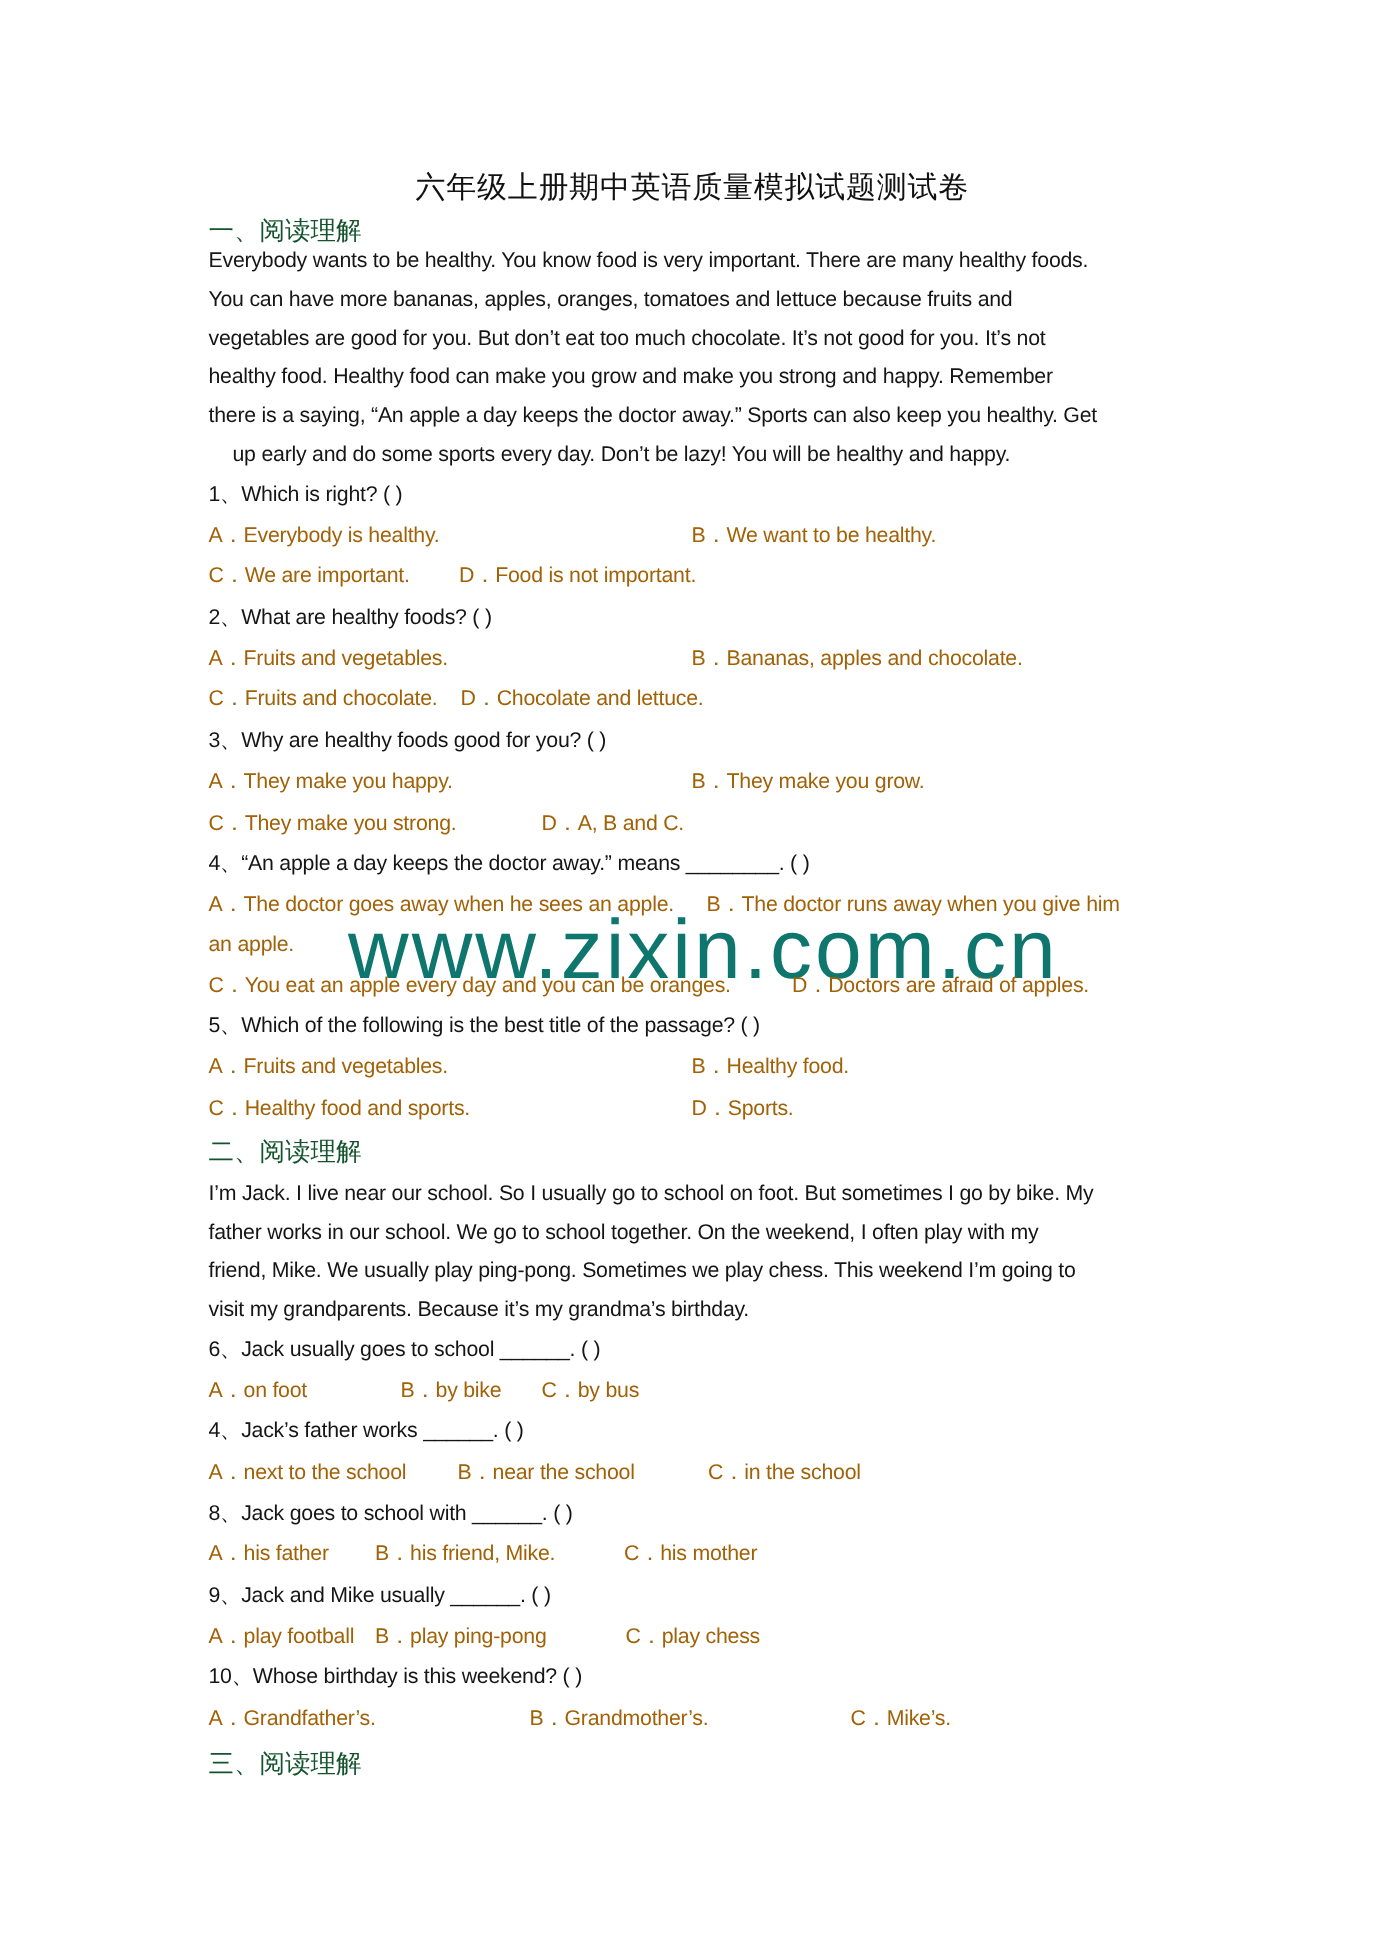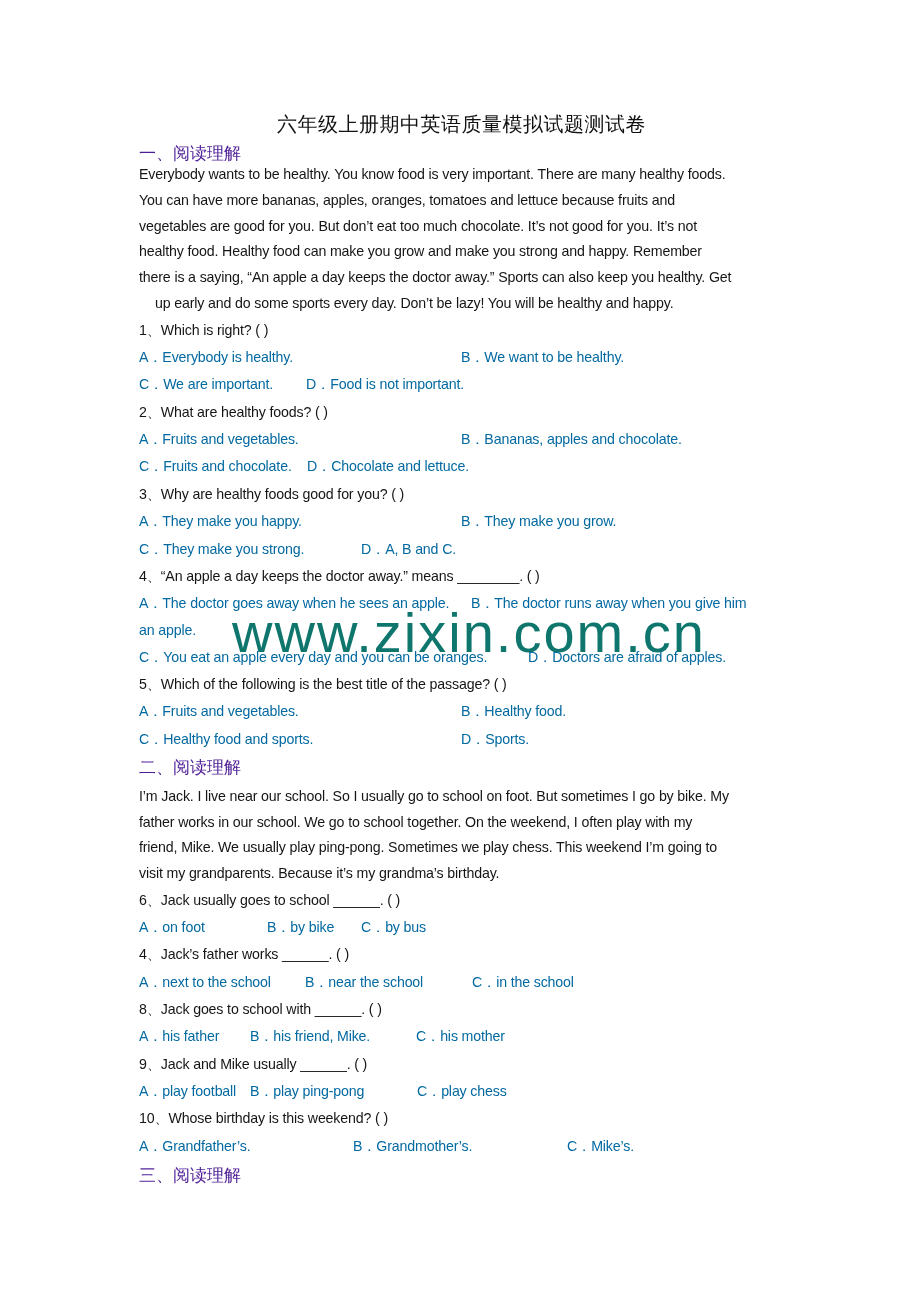--- a/index.html
+++ b/index.html
@@ -30,38 +30,38 @@
       font-family: "DejaVu Sans", sans-serif;
       font-size: 20px;
       letter-spacing: 0.5px;
       color: #111;
     }
     .heading {
       position: absolute;
       left: 0;
       font-family: "DejaVu Sans", sans-serif;
       font-size: 17px;
-      color: #4c1d95;
+      color: #14532d;
     }
     .line {
       position: absolute;
       left: 0;
       white-space: nowrap;
       font-size: 14.2px;
       line-height: 18px;
       letter-spacing: -0.15px;
       color: #151515;
     }
     .opt {
       position: absolute;
       white-space: nowrap;
       font-size: 14.2px;
       line-height: 18px;
       letter-spacing: -0.15px;
-      color: #0369a1;
+      color: #a16207;
     }
     .watermark {
       position: absolute;
       left: 232px;
       top: 600px;
       font-family: "Liberation Sans", sans-serif;
       font-size: 56px;
       letter-spacing: 2px;
       color: #0f766e;
       z-index: 0;

